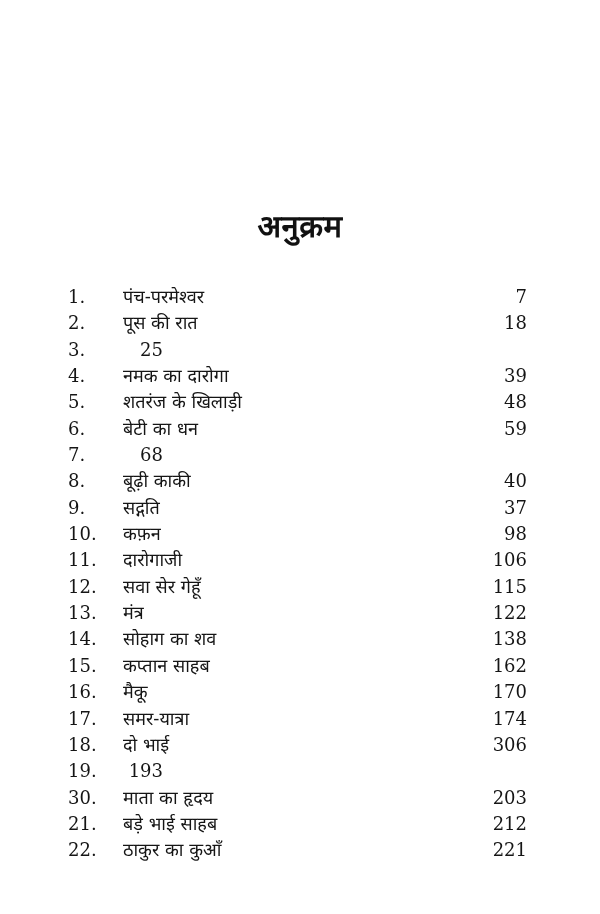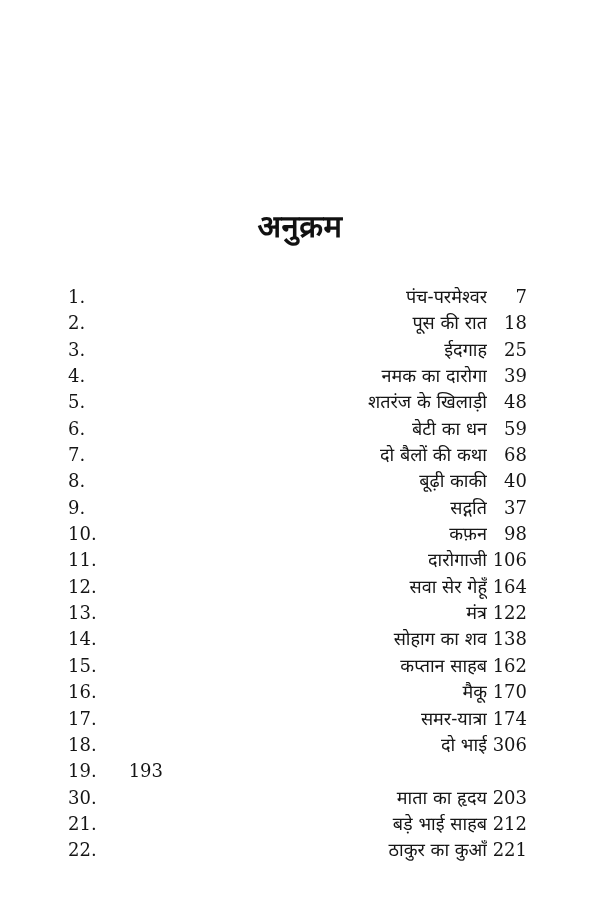--- a/index.html
+++ b/index.html
@@ -40,21 +40,21 @@
     white-space: nowrap;
   }
   .toc-row .num {
     width: 55px;
     flex: 0 0 55px;
     text-align: left;
   }
   .toc-row .story {
     flex: 1 1 auto;
     overflow: hidden;
-    text-align: right;
+    text-align: left;
   }
   .toc-row .pg {
     flex: 0 0 auto;
     text-align: right;
     min-width: 40px;
   }
 </style>
 </head>
 <body>
 
@@ -69,21 +69,20 @@
   </div>
 
   <div class="toc-row">
     <span class="num">2.</span>
     <span class="story">पूस की रात</span>
     <span class="pg">18</span>
   </div>
 
   <div class="toc-row">
     <span class="num">3.</span>
-    <span class="story">ईदगाह</span>
     <span class="pg">25</span>
   </div>
 
   <div class="toc-row">
     <span class="num">4.</span>
     <span class="story">नमक का दारोगा</span>
     <span class="pg">39</span>
   </div>
 
   <div class="toc-row">
@@ -93,21 +92,20 @@
   </div>
 
   <div class="toc-row">
     <span class="num">6.</span>
     <span class="story">बेटी का धन</span>
     <span class="pg">59</span>
   </div>
 
   <div class="toc-row">
     <span class="num">7.</span>
-    <span class="story">दो बैलों की कथा</span>
     <span class="pg">68</span>
   </div>
 
   <div class="toc-row">
     <span class="num">8.</span>
     <span class="story">बूढ़ी काकी</span>
     <span class="pg">40</span>
   </div>
 
   <div class="toc-row">
@@ -124,21 +122,21 @@
 
   <div class="toc-row">
     <span class="num">11.</span>
     <span class="story">दारोगाजी</span>
     <span class="pg">106</span>
   </div>
 
   <div class="toc-row">
     <span class="num">12.</span>
     <span class="story">सवा सेर गेहूँ</span>
-    <span class="pg">164</span>
+    <span class="pg">115</span>
   </div>
 
   <div class="toc-row">
     <span class="num">13.</span>
     <span class="story">मंत्र</span>
     <span class="pg">122</span>
   </div>
 
   <div class="toc-row">
     <span class="num">14.</span>

